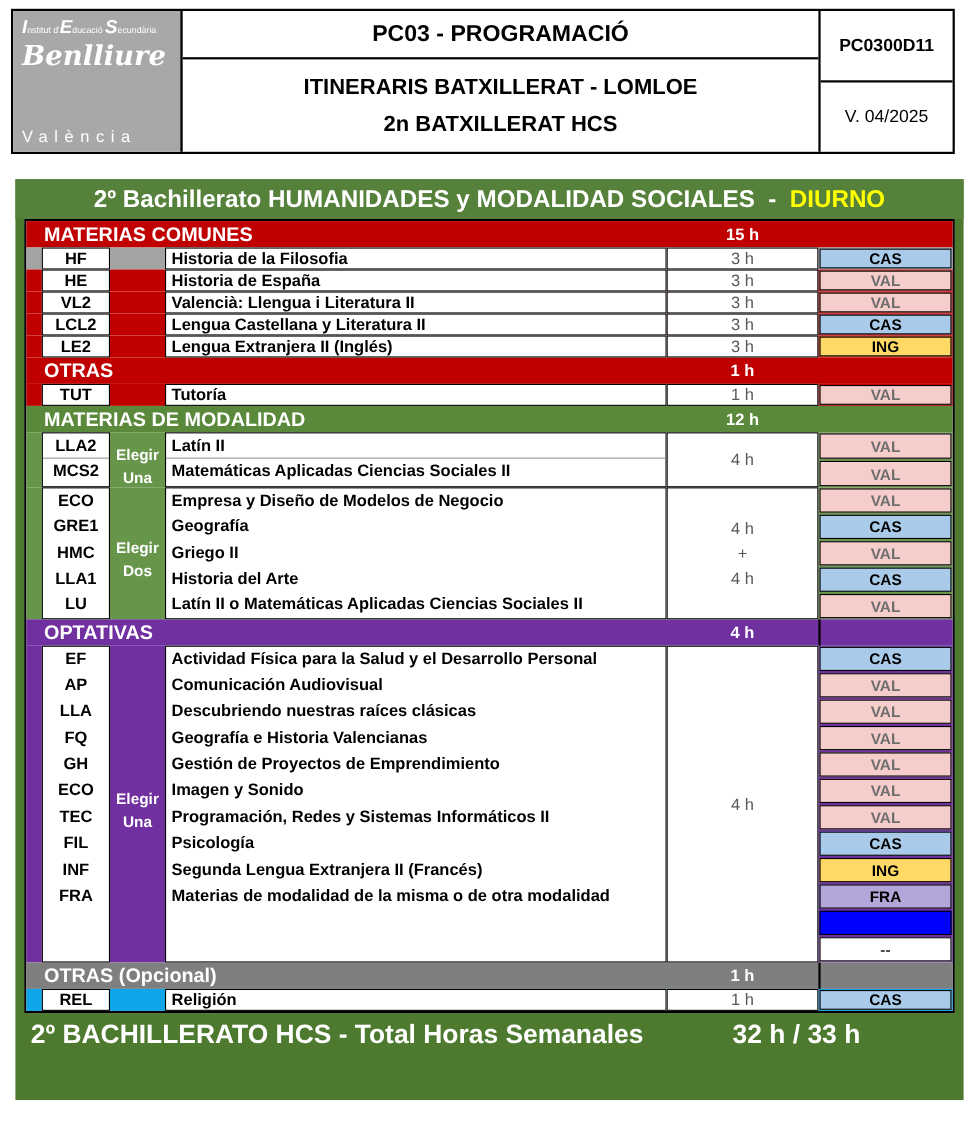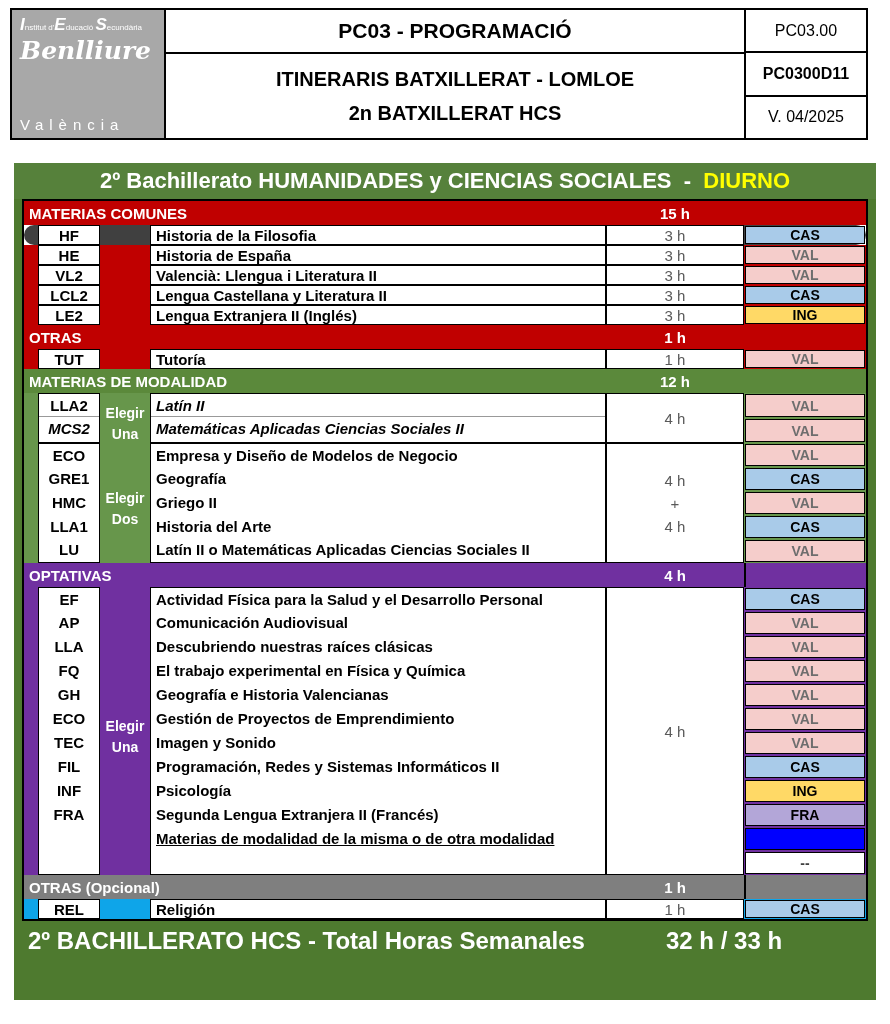--- a/index.html
+++ b/index.html
@@ -34,22 +34,22 @@
     box-sizing:border-box;}
   .table-title{height:36px;display:flex;align-items:center;justify-content:center;
     color:#fff;font-weight:bold;font-size:22px;white-space:pre;}
   .table-content{margin:0 8px;border:2.5px solid #000;background:#fff;box-sizing:border-box;}
   .table-footer{height:40px;position:relative;color:#fff;font-weight:bold;font-size:24px;}
   .footer-label{position:absolute;left:14px;top:50%;transform:translateY(-50%);white-space:nowrap;}
   .footer-value{position:absolute;left:652px;top:50%;transform:translateY(-50%);white-space:nowrap;}
 
   .grid{display:grid;grid-template-columns:14px 62px 50px 456px 138px 122px;}
   .band{height:24px;}
-  .band .label{grid-column:1/5;color:#fff;font-weight:bold;font-size:15px;
-    display:flex;align-items:center;padding-left:5px;}
+  .band .label{grid-column:1/5;color:#fff;font-weight:bold;font-size:18px;
+    display:flex;align-items:center;padding-left:16px;}
   .band .bhours{grid-column:5;color:#fff;font-weight:bold;font-size:15px;
     display:flex;align-items:center;justify-content:center;}
   .band .blang{grid-column:6;box-sizing:border-box;}
   .band.divided .blang{border-left:2.5px solid #000;}
 
   .cellb{border:1.5px solid #000;box-sizing:border-box;background:#fff;}
   .code{font-weight:bold;font-size:15px;display:flex;align-items:center;justify-content:center;}
   .subject{font-weight:bold;font-size:15px;display:flex;align-items:center;padding-left:5px;}
   .hours{color:#595959;font-size:15px;display:flex;align-items:center;justify-content:center;}
   .langcell{font-weight:bold;font-size:14px;display:flex;align-items:center;
@@ -77,35 +77,34 @@
       <div class="logo-city">València</div>
     </div>
     <div class="header-mid">
       <div class="h-row1">PC03 - PROGRAMACIÓ</div>
       <div class="h-row2">
         <div>ITINERARIS BATXILLERAT - LOMLOE</div>
         <div>2n BATXILLERAT HCS</div>
       </div>
     </div>
     <div class="header-right">
-      <div class="h-code bd">PC03.00</div>
       <div class="h-code b bd">PC0300D11</div>
       <div class="h-code">V. 04/2025</div>
     </div>
   </div>
 
   <div class="table" style="background: rgb(78, 122, 47);">
-    <div class="table-title" style="background: rgb(86, 129, 59);"><span>2º Bachillerato HUMANIDADES y CIENCIAS SOCIALES  -  </span><span class="hl" style="color: rgb(255, 255, 0);">DIURNO</span></div>
+    <div class="table-title" style="background: rgb(86, 129, 59);"><span>2º Bachillerato HUMANIDADES y MODALIDAD SOCIALES  -  </span><span class="hl" style="color: rgb(255, 255, 0);">DIURNO</span></div>
     <div class="table-content">
         <div class="grid band" style="background: rgb(192, 0, 0);">
           <div class="label">MATERIAS COMUNES</div>
           <div class="bhours">15 h</div>
           <div class="blang"></div>
         </div>
-        <div class="grid srow" style="background: #404040; border-radius: 10px;">
+        <div class="grid srow" style="background: #a3a3a3;">
           <div class="strip" style="grid-column: 1;"></div>
           <div class="cellb code" style="grid-column: 2;">HF</div>
           <div class="gap" style="grid-column: 3;"></div>
           <div class="cellb subject" style="grid-column: 4;">Historia de la Filosofia</div>
           <div class="cellb hours" style="grid-column: 5;">3 h</div>
           <div class="langcell" style="background: rgb(169, 203, 233); color: rgb(0, 0, 0); grid-column: 6;">CAS</div>
         </div>
         <div class="grid srow" style="background: rgb(192, 0, 0);">
           <div class="strip" style="grid-column: 1;"></div>
           <div class="cellb code" style="grid-column: 2;">HE</div>
@@ -153,27 +152,27 @@
         </div>
         <div class="grid band" style="background: rgb(91, 137, 59);">
           <div class="label">MATERIAS DE MODALIDAD</div>
           <div class="bhours">12 h</div>
           <div class="blang"></div>
         </div>
         <div class="grid" style="background: rgb(103, 150, 75); grid-auto-rows: 25px;">
           <div style="grid-area: 1 / 1 / 3;"></div>
           <div class="cellb mbox" style="grid-area: 1 / 2 / 3;">
             <div class="line c divided" style="height: 23px;">LLA2</div>
-            <div class="line c" style="height: 23px; font-style: italic;">MCS2</div>
+            <div class="line c" style="height: 23px;">MCS2</div>
           </div>
           <div class="elegir" style="grid-area: 1 / 3 / 3;">
             <div>Elegir</div>
             <div>Una</div>
           </div>
-          <div class="cellb mbox" style="grid-area: 1 / 4 / 3; font-style: italic;">
+          <div class="cellb mbox" style="grid-area: 1 / 4 / 3;">
             <div class="line s divided" style="height: 23px;">Latín II</div>
             <div class="line s" style="height: 23px;">Matemáticas Aplicadas Ciencias Sociales II</div>
           </div>
           <div class="langcell" style="background: rgb(245, 205, 203); color: rgb(110, 110, 110); grid-area: 1 / 6;">VAL</div>
           <div class="langcell" style="background: rgb(245, 205, 203); color: rgb(110, 110, 110); grid-area: 2 / 6;">VAL</div>
           <div class="hoursbox" style="grid-area: 1 / 5 / 3;">
             <div>4 h</div>
           </div>
         </div>
         <div class="grid" style="background: rgb(103, 150, 75); grid-auto-rows: 24px;">
@@ -229,28 +228,27 @@
             <div class="line c" style="height: 22px;"></div>
           </div>
           <div class="elegir" style="grid-area: 1 / 3 / 13;">
             <div>Elegir</div>
             <div>Una</div>
           </div>
           <div class="cellb mbox" style="grid-area: 1 / 4 / 13;">
             <div class="line s" style="height: 22px;">Actividad Física para la Salud y el Desarrollo Personal</div>
             <div class="line s" style="height: 24px;">Comunicación Audiovisual</div>
             <div class="line s" style="height: 24px;">Descubriendo nuestras raíces clásicas</div>
-            <div class="line s" style="height: 24px;">El trabajo experimental en Física y Química</div>
             <div class="line s" style="height: 24px;">Geografía e Historia Valencianas</div>
             <div class="line s" style="height: 24px;">Gestión de Proyectos de Emprendimiento</div>
             <div class="line s" style="height: 24px;">Imagen y Sonido</div>
             <div class="line s" style="height: 24px;">Programación, Redes y Sistemas Informáticos II</div>
             <div class="line s" style="height: 24px;">Psicología</div>
             <div class="line s" style="height: 24px;">Segunda Lengua Extranjera II (Francés)</div>
-            <div class="line s" style="height: 24px; text-decoration: underline;">Materias de modalidad de la misma o de otra modalidad</div>
+            <div class="line s" style="height: 24px;">Materias de modalidad de la misma o de otra modalidad</div>
             <div class="line s" style="height: 22px;"></div>
           </div>
           <div class="langcell" style="background: rgb(169, 203, 233); color: rgb(0, 0, 0); grid-area: 1 / 6;">CAS</div>
           <div class="langcell" style="background: rgb(245, 205, 203); color: rgb(110, 110, 110); grid-area: 2 / 6;">VAL</div>
           <div class="langcell" style="background: rgb(245, 205, 203); color: rgb(110, 110, 110); grid-area: 3 / 6;">VAL</div>
           <div class="langcell" style="background: rgb(245, 205, 203); color: rgb(110, 110, 110); grid-area: 4 / 6;">VAL</div>
           <div class="langcell" style="background: rgb(245, 205, 203); color: rgb(110, 110, 110); grid-area: 5 / 6;">VAL</div>
           <div class="langcell" style="background: rgb(245, 205, 203); color: rgb(110, 110, 110); grid-area: 6 / 6;">VAL</div>
           <div class="langcell" style="background: rgb(245, 205, 203); color: rgb(110, 110, 110); grid-area: 7 / 6;">VAL</div>
           <div class="langcell" style="background: rgb(169, 203, 233); color: rgb(0, 0, 0); grid-area: 8 / 6;">CAS</div>

